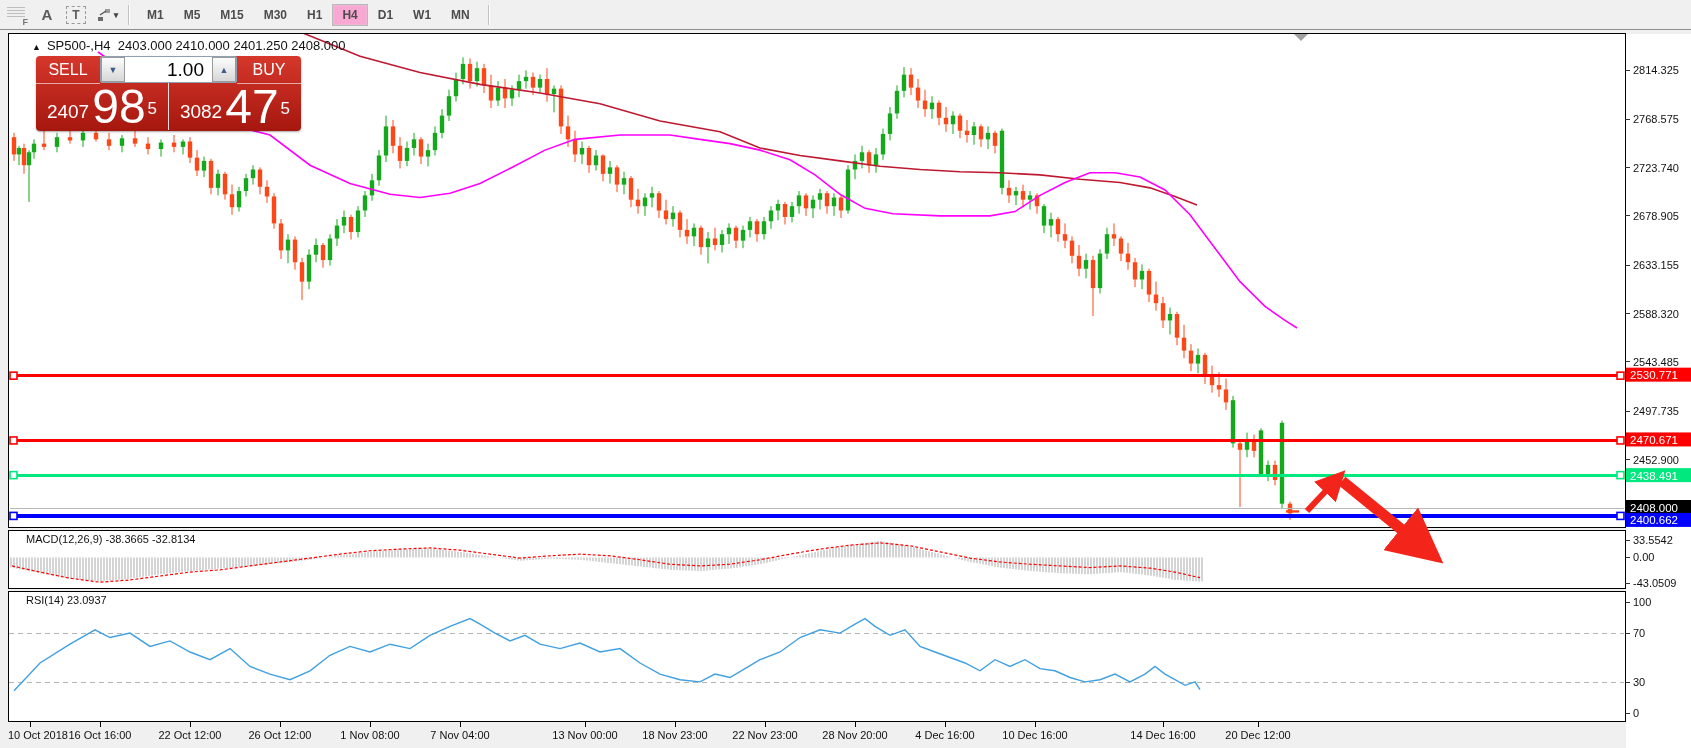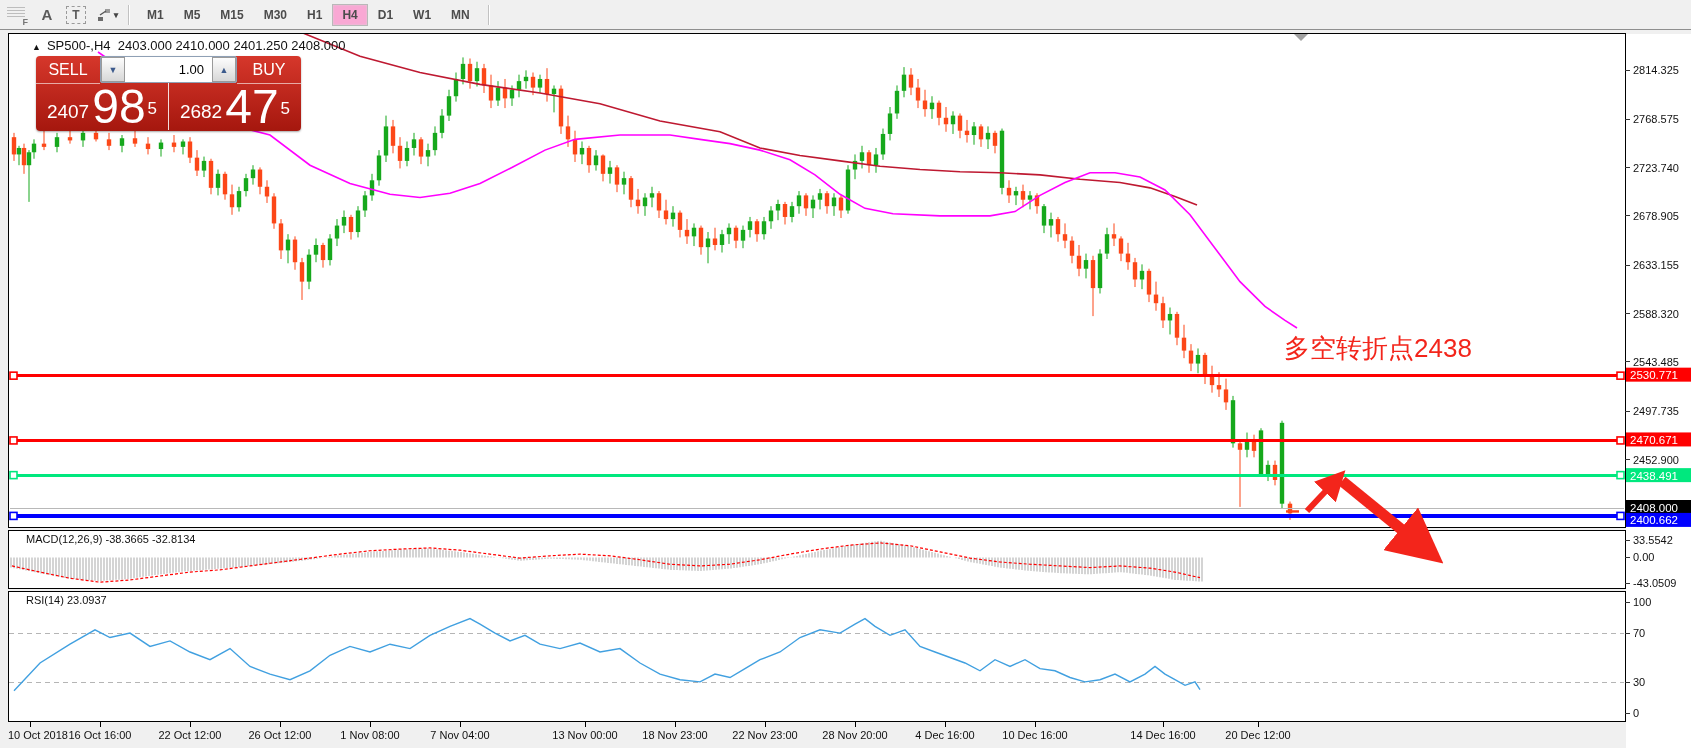--- a/index.html
+++ b/index.html
@@ -28,21 +28,21 @@
   
   #trade-panel{position:absolute;left:12px;top:56px;width:265px;height:75px;z-index:7;
     background:linear-gradient(#d6372b,#a5170e);border-radius:4px;box-shadow:0 1px 2px rgba(0,0,0,.35);margin-left:24px;}
   #tp-row1{display:flex;height:27px;}
   .tp-btn{width:64px;height:27px;display:flex;align-items:center;justify-content:center;color:#fff;
     font-size:16px;border-bottom:1px solid rgba(255,255,255,.6);cursor:pointer;}
   #tp-spinner{flex:1;display:flex;background:#fff;border:1px solid #8fa0b5;border-radius:2px;margin:0;height:25px;}
   .sp-btn{width:22px;background:linear-gradient(#fdfdfd,#d7d7d7);border:1px solid #9a9a9a;
     display:flex;align-items:center;justify-content:center;font-size:9px;color:#3c5a8c;cursor:pointer;}
   #sp-value{flex:1;display:flex;align-items:center;justify-content:flex-end;padding-right:8px;
-    font-size:13px;color:#000;background:#fff;}
+    font-size:19px;color:#000;background:#fff;}
   #tp-row2{display:flex;height:47px;}
   .tp-half{flex:1;display:flex;align-items:flex-end;justify-content:center;padding-bottom:3px;color:#fff;}
   .tp-half.sell{border-right:1px solid rgba(255,255,255,.85);text-align:center;}
   .p-small{font-size:19px;margin-right:3px;line-height:30px;}
   .p-big{font-size:48px;line-height:40px;}
   .p-sup{font-size:17px;line-height:52px;vertical-align:top;margin-left:2px;align-self:flex-start;}
   svg text{font-family:"Liberation Sans",sans-serif;}
 </style>
 </head>
 <body>
@@ -968,23 +968,22 @@
       </div>
       <div class="tp-btn">BUY</div>
     </div>
     <div id="tp-row2">
       <div class="tp-half sell">
         <span class="p-small">2407</span>
         <span class="p-big">98</span>
         <span class="p-sup">5</span>
       </div>
       <div class="tp-half">
-        <span class="p-small">2682</span>
+        <span class="p-small">3082</span>
         <span class="p-big">47</span>
         <span class="p-sup">5</span>
       </div>
     </div>
   </div>
 
   <div id="macd-label">MACD(12,26,9) -38.3665 -32.8134</div>
   <div id="rsi-label">RSI(14) 23.0937</div>
-  <div id="annotation">多空转折点2438</div>
 </div>
 
 </body></html>

